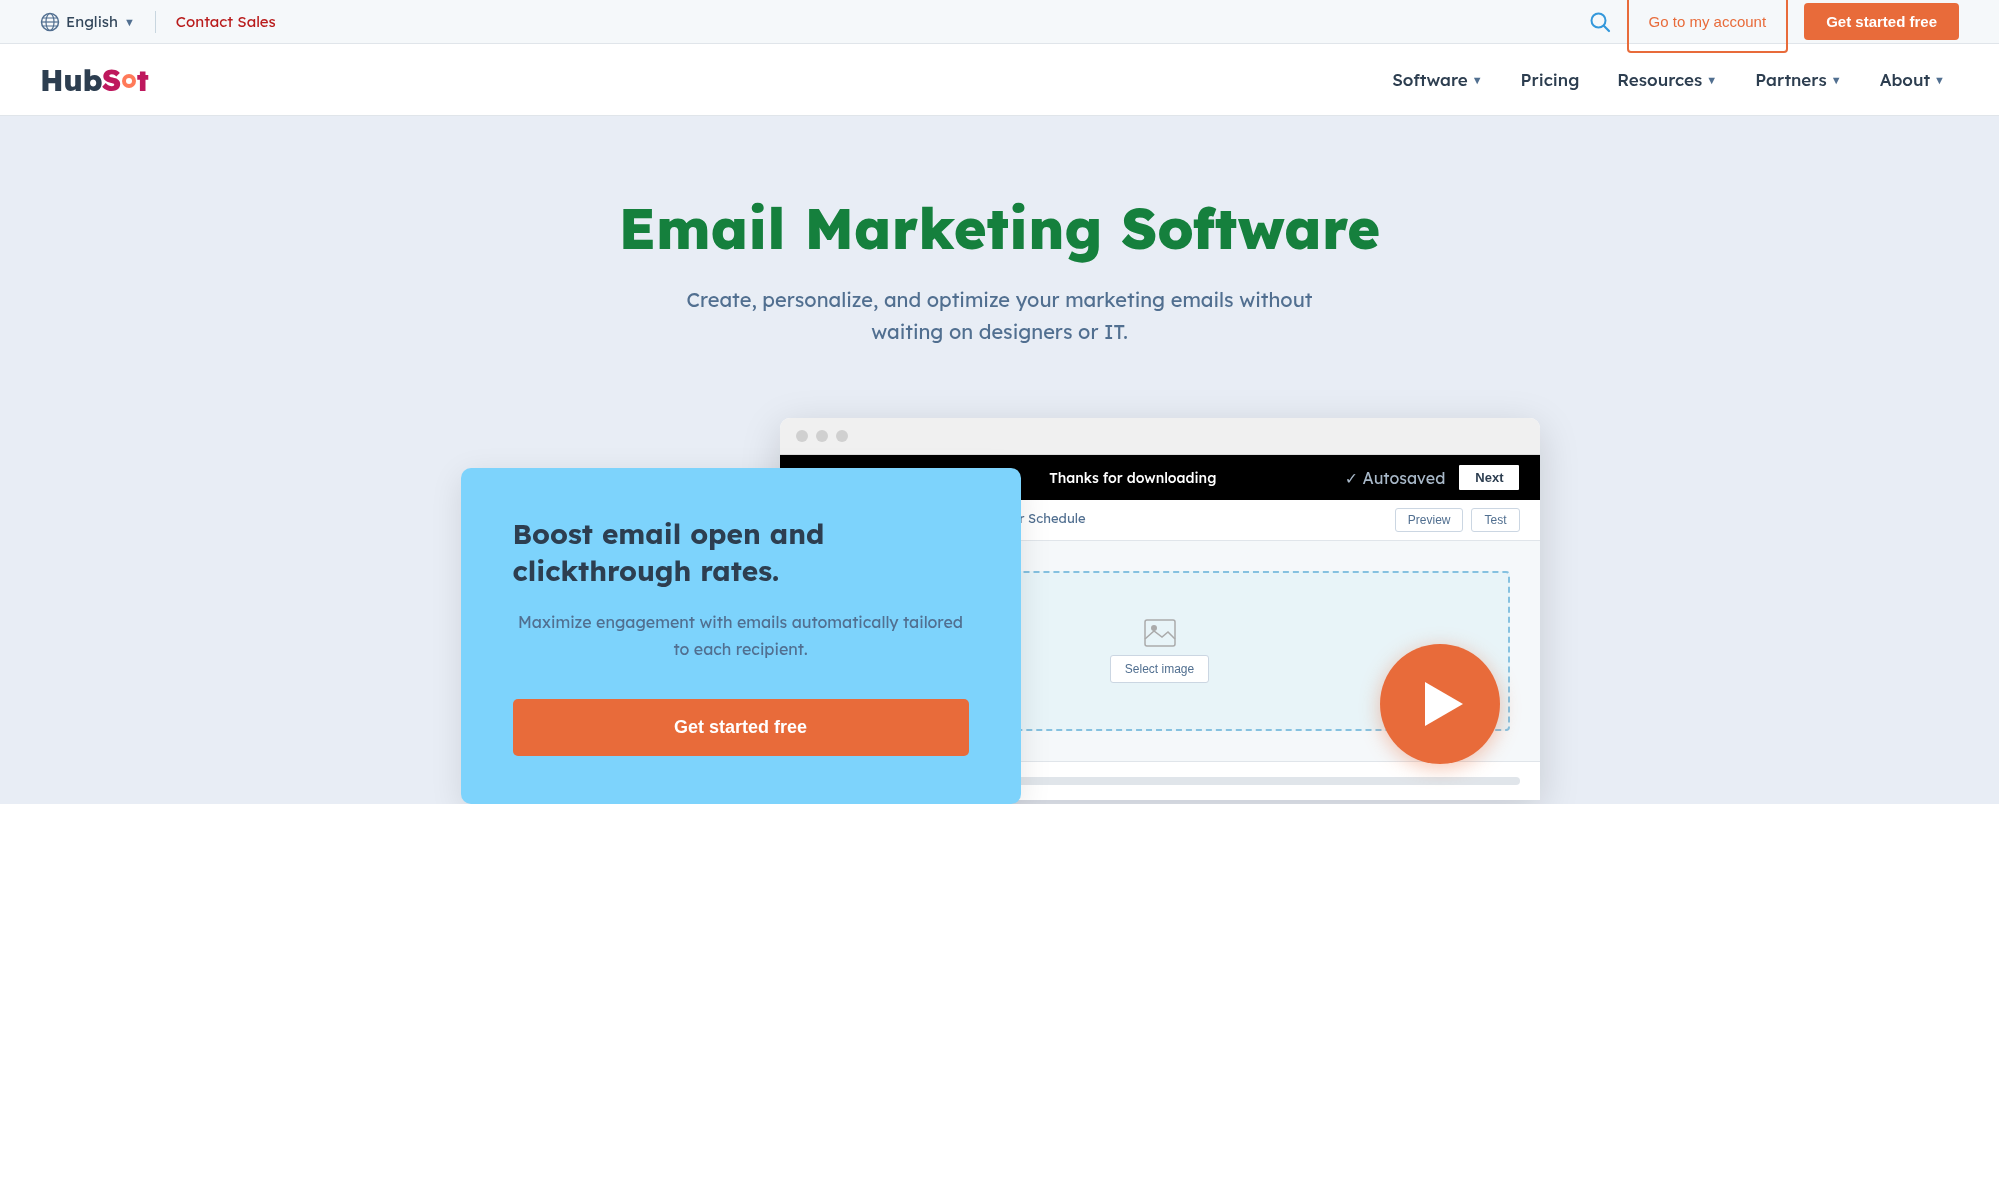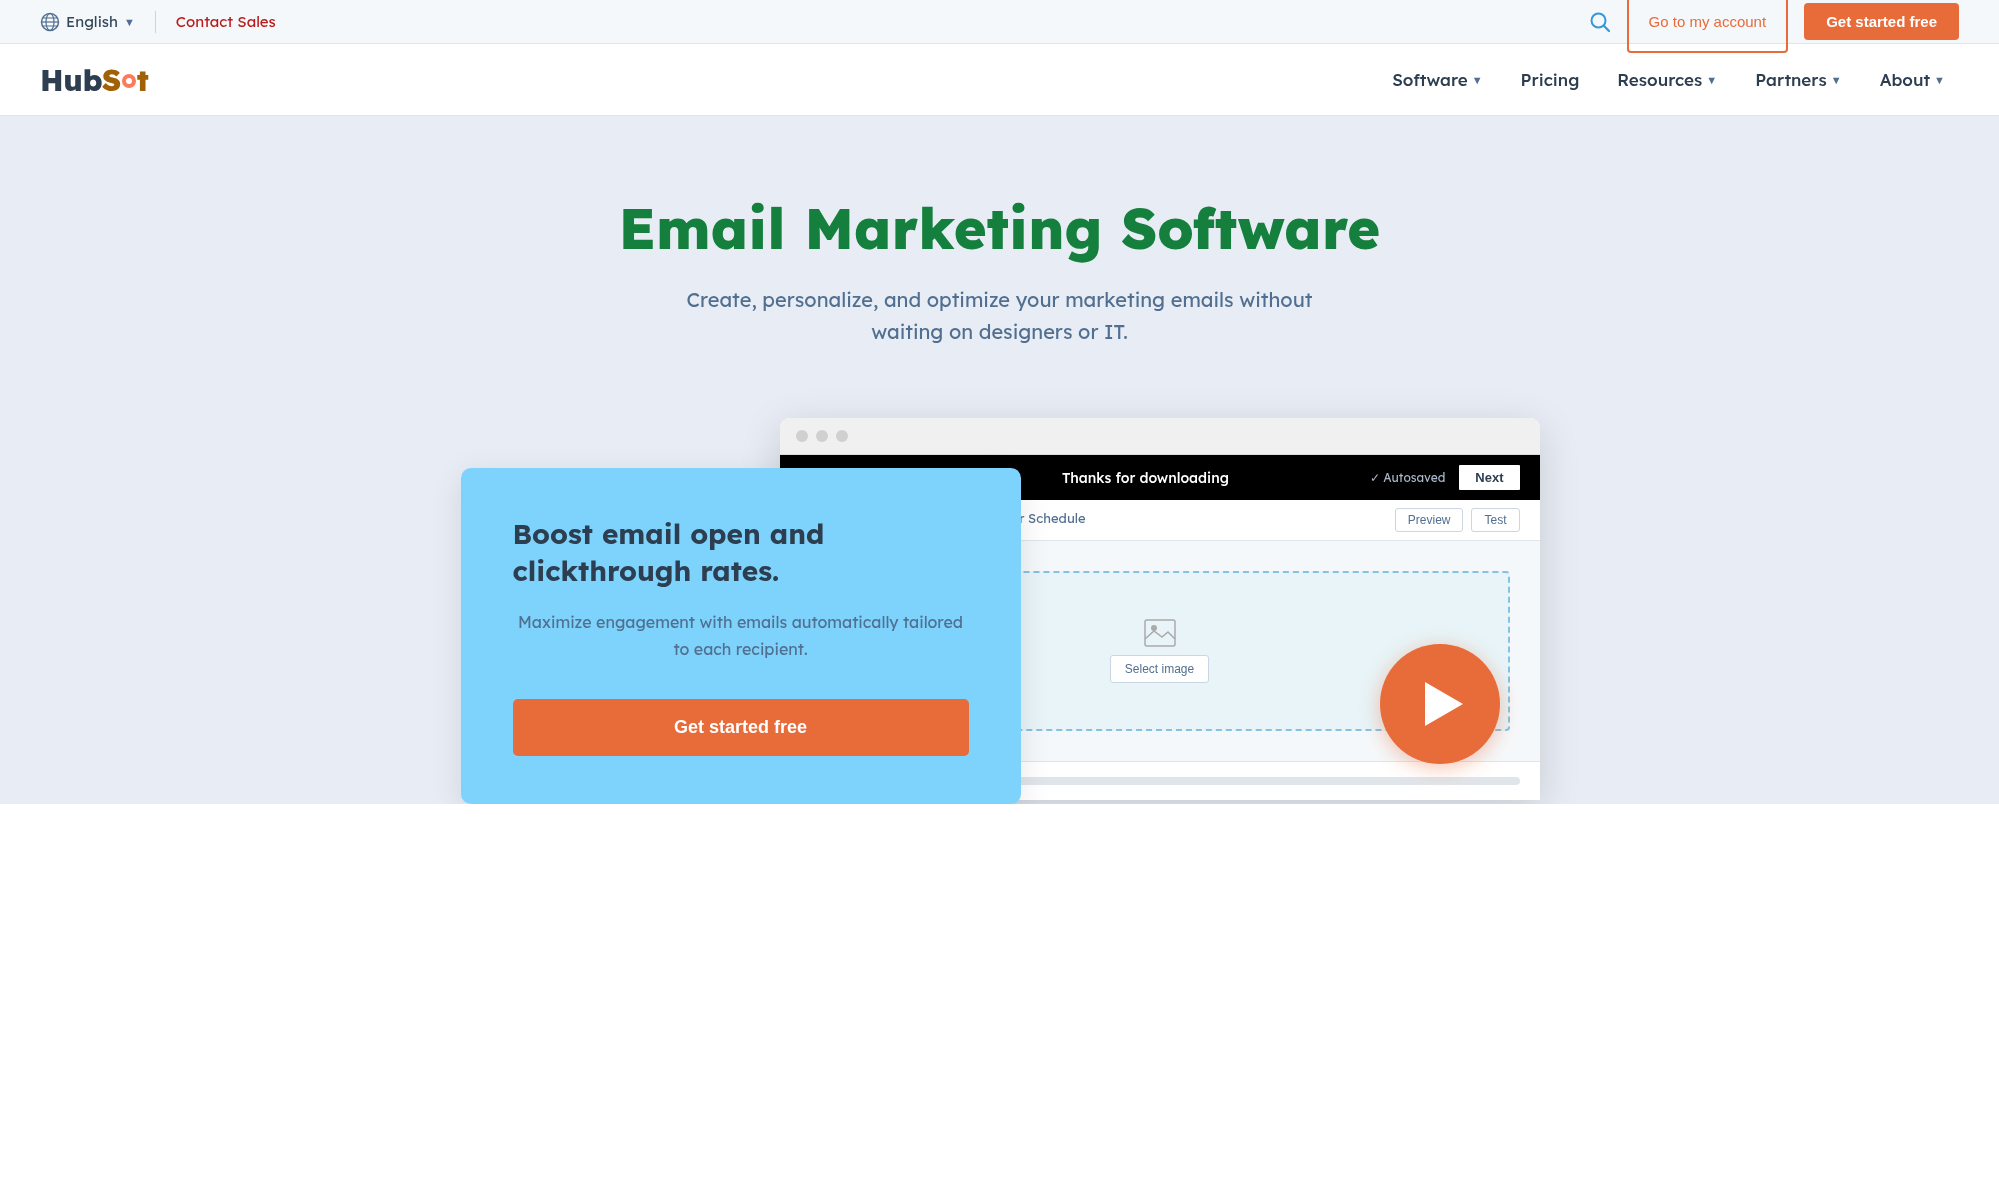--- a/index.html
+++ b/index.html
@@ -187,21 +187,21 @@
       font-size: 14px;
       font-weight: 500;
     }
     .email-editor-actions {
       display: flex;
       align-items: center;
       gap: 14px;
     }
     .autosaved-text {
       color: #a8b8c8;
-      font-size: 12px;
+      font-size: 16px;
     }
     .next-btn {
       background: #fff;
       color: #2d3e50;
       border: none;
       border-radius: 1px;
       padding: 5px 16px;
       font-size: 13px;
       font-weight: 600;
       cursor: pointer;
@@ -393,21 +393,21 @@
       </svg>
     </div>
     <button class="btn-account">Go to my account</button>
     <button class="btn-get-started-top">Get started free</button>
   </div>
 </div>
 
 <nav class="nav-bar">
   <div class="logo">
     <span class="logo-text">
-      Hub<span style="color:#a16207;position:relative;">S<span style="display:inline-block;width:14px;height:14px;background:#ff7a59;border-radius:50%;vertical-align:middle;margin:0 1px;position:relative;top:-2px;"><span style="display:block;width:6px;height:6px;background:#fff;border-radius:50%;position:absolute;top:50%;left:50%;transform:translate(-50%,-50%);"></span></span>t</span>
+      Hub<span style="color:#be185d;position:relative;">S<span style="display:inline-block;width:14px;height:14px;background:#ff7a59;border-radius:50%;vertical-align:middle;margin:0 1px;position:relative;top:-2px;"><span style="display:block;width:6px;height:6px;background:#fff;border-radius:50%;position:absolute;top:50%;left:50%;transform:translate(-50%,-50%);"></span></span>t</span>
     </span>
   </div>
   <div class="nav-links">
     <div class="nav-item">
       <span>Software</span>
       <span class="chevron-down">▼</span>
     </div>
     <div class="nav-item">
       <span>Pricing</span>
     </div>

